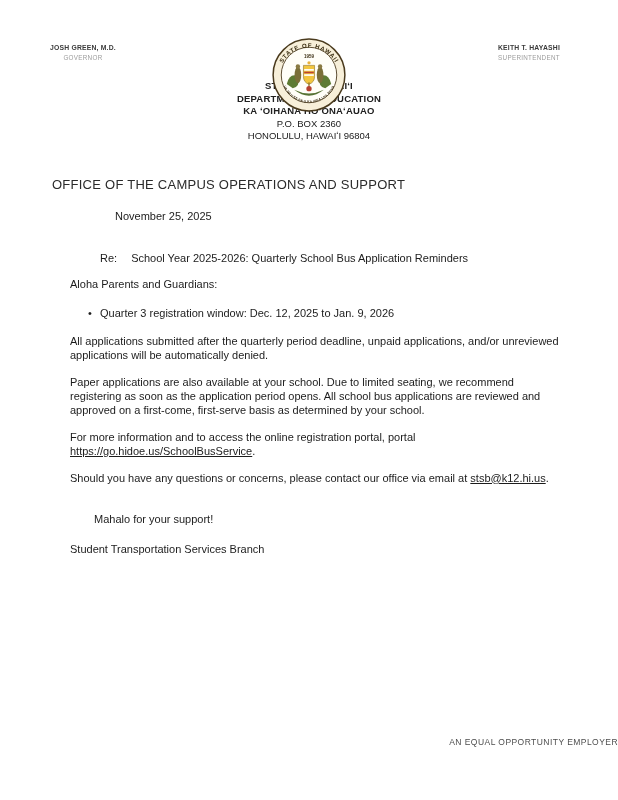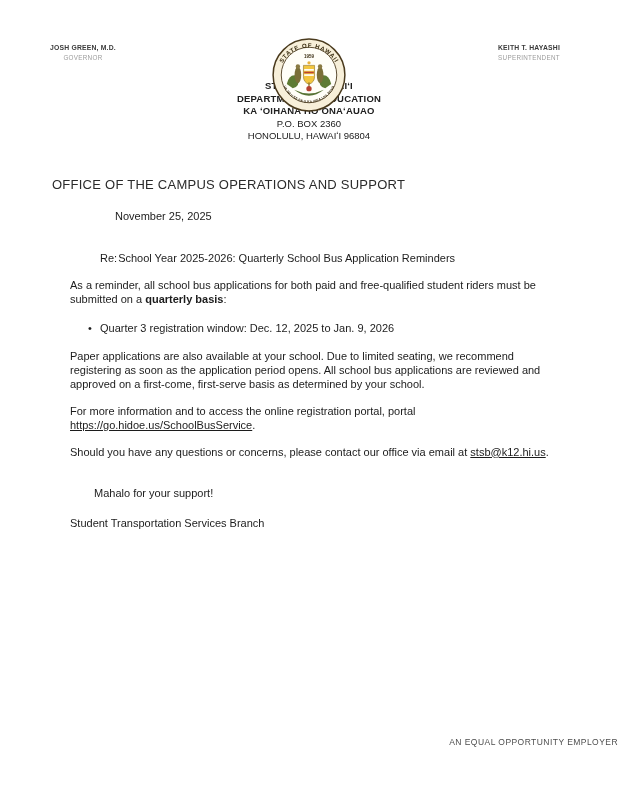--- a/index.html
+++ b/index.html
@@ -27,21 +27,21 @@
   
   .office-line {
     margin: 34px 0 0 52px;
     font-size: 13px;
     letter-spacing: 0.25px;
     color: #2b2b2b;
   }
   .letter-body { margin: 0 58px 0 70px; font-size: 11px; line-height: 14px; color: #1c1c1c; }
   .date-line { margin-top: 17px; padding-left: 45px; }
   .re-line { margin-top: 28px; margin-left: 30px; }
-  .re-label { display: inline-block; margin-right: 1px; }
+  .re-label { display: inline-block; margin-right: 14px; }
   .para { margin-top: 13px; }
   .salutation { margin-top: 12px; }
   .bullets { list-style: none; margin: 15px 0 0 18px; }
   .bullets li { padding-left: 12px; position: relative; line-height: 15px; }
   .bullets li::before {
     content: "\2022";
     position: absolute; left: 0; top: 0;
     font-size: 11px;
   }
   .doc-link { color: #1c1c1c; }
@@ -117,27 +117,28 @@
 
   <div class="office-line">OFFICE OF THE CAMPUS OPERATIONS AND SUPPORT</div>
 
   <div class="letter-body">
     <div class="date-line">November 25, 2025</div>
 
     <div class="re-line">
       <span class="re-label">Re:</span><span>School Year 2025-2026: Quarterly School Bus Application Reminders</span>
     </div>
 
+    <p class="salutation">Aloha Parents and Guardians:</p>
 
-    <p class="para"><span>As a reminder, all school bus applications for both paid and free-qualified student riders must be submitted on a </span><strong>quarterly basis</strong><span>:</span></p>
 
     <ul class="bullets">
       <li>Quarter 3 registration window: Dec. 12, 2025 to Jan. 9, 2026</li>
     </ul>
 
+    <p class="para">All applications submitted after the quarterly period deadline, unpaid applications, and/or unreviewed applications will be automatically denied.</p>
 
     <p class="para">Paper applications are also available at your school. Due to limited seating, we recommend registering as soon as the application period opens. All school bus applications are reviewed and approved on a first-come, first-serve basis as determined by your school.</p>
 
     <p class="para"><span>For more information and to access the online registration portal, portal </span><a class="doc-link" href="#">https://go.hidoe.us/SchoolBusService</a><span>.</span></p>
 
     <p class="para"><span>Should you have any questions or concerns, please contact our office via email at </span><a class="doc-link" href="#">stsb@k12.hi.us</a><span>.</span></p>
 
     <p class="closing">Mahalo for your support!</p>
 
     <p class="signature">Student Transportation Services Branch</p>

